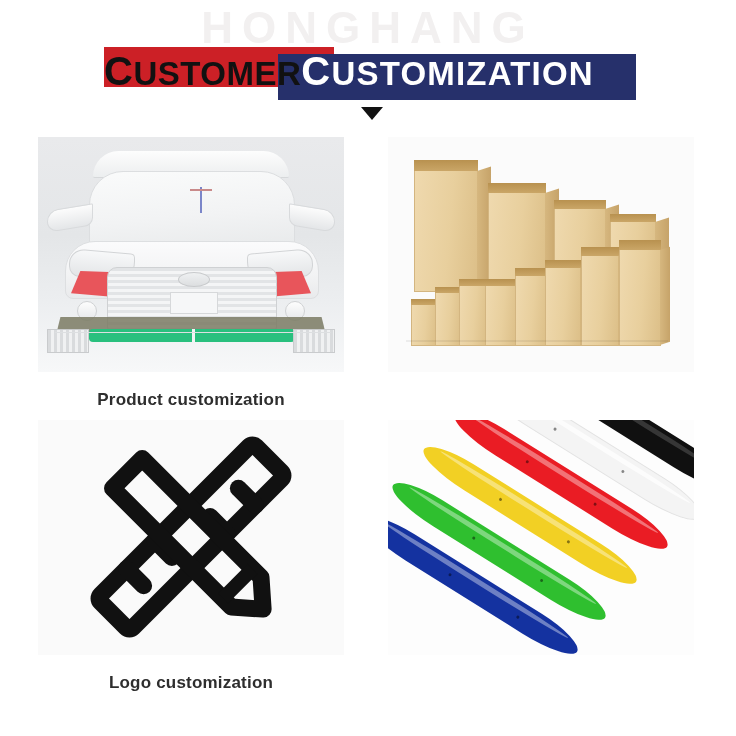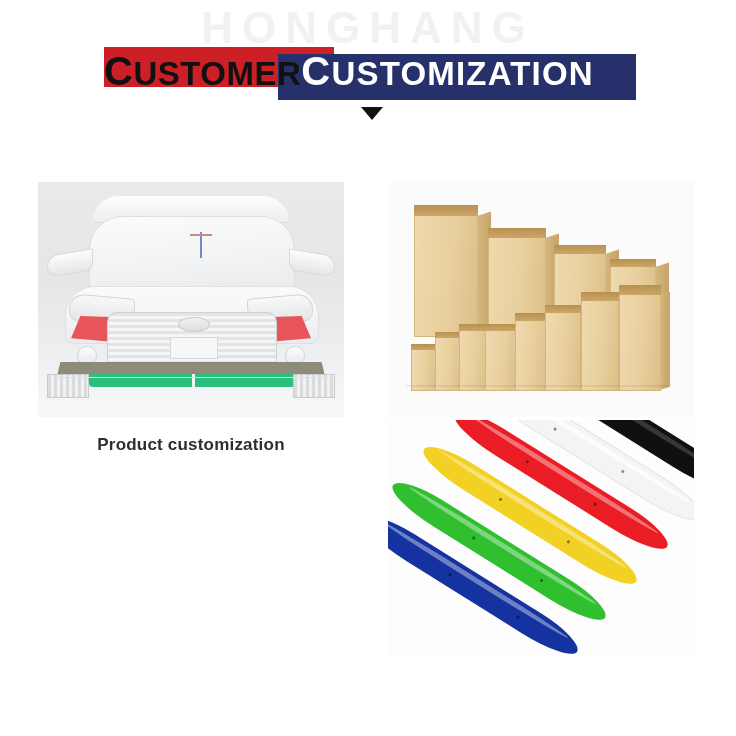--- a/index.html
+++ b/index.html
@@ -96,21 +96,21 @@
     top: 128px;
     width: 736px;
     height: 608px;
   }
   .cell {
     position: absolute;
     width: 306px;
   }
   .cell.col-l { left: 38px; }
   .cell.col-r { left: 388px; }
-  .cell.row-t { top: 9px; margin-top: 45px; }
+  .cell.row-t { top: 9px; }
   .cell.row-b { top: 292px; }
 
   .thumb {
     position: relative;
     width: 306px;
     height: 235px;
     overflow: hidden;
     background: #fbfbfb;
   }
   .caption {
@@ -442,20 +442,42 @@
           </div>
           <div class="bx" style="left:231px;top:112px;width:40px;height:95px;">
             <div class="top" style="top:-10px;height:10px;"></div>
               <div class="side" style="right:-10px;width:10px;"></div>
           </div>
           <div class="box-shadow-line"></div>
         </div>
       </div>
     </div>
 
+    <div class="cell col-l row-b">
+      <div class="thumb">
+        <div class="logo-scene">
+          <svg class="logo-svg" width="240" height="222" viewBox="0 0 240 222">
+
+            <g transform="rotate(-45 120 111)">
+              <rect x="10" y="88" width="220" height="46" rx="5" fill="none" stroke="#111111" stroke-width="17"></rect>
+              <line x1="52" y1="88" x2="52" y2="112" stroke="#111111" stroke-width="17" stroke-linecap="round"></line>
+              <line x1="92" y1="88" x2="92" y2="112" stroke="#111111" stroke-width="17" stroke-linecap="round"></line>
+              <line x1="148" y1="110" x2="148" y2="134" stroke="#111111" stroke-width="17" stroke-linecap="round"></line>
+              <line x1="188" y1="110" x2="188" y2="134" stroke="#111111" stroke-width="17" stroke-linecap="round"></line>
+            </g>
+
+            <g transform="rotate(45 120 111)">
+              <path d="M30 90 L198 90 L222 111 L198 132 L30 132 Z" fill="none" stroke="#111111" stroke-width="17" stroke-linejoin="round"></path>
+              <line x1="186" y1="90" x2="186" y2="132" stroke="#111111" stroke-width="14"></line>
+            </g>
+          </svg>
+        </div>
+      </div>
+      <div class="caption">Logo customization</div>
+    </div>
 
     <div class="cell col-r row-b">
       <div class="thumb">
         <div class="color-scene">
           <div class="strip" style="background:#1432a0;left:-42px;top:152px;transform:rotate(32deg);">
             <div class="gloss"></div>
               <div class="dot" style="left:40%"></div>
               <div class="dot" style="left:72%"></div>
           </div>
           <div class="strip" style="background:#2fbf2f;left:-14px;top:118px;transform:rotate(32deg);">

